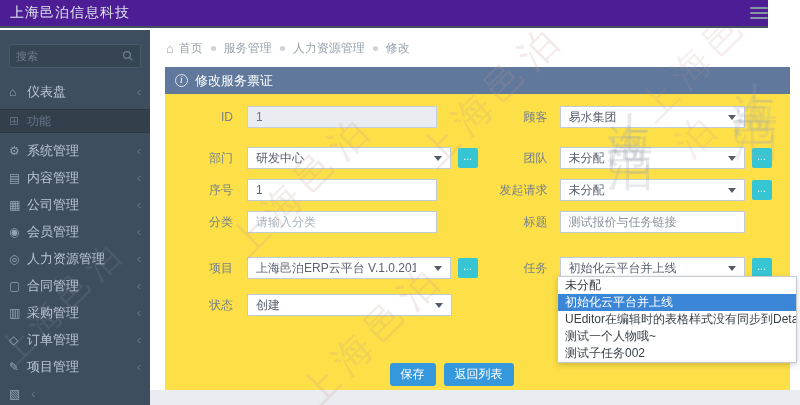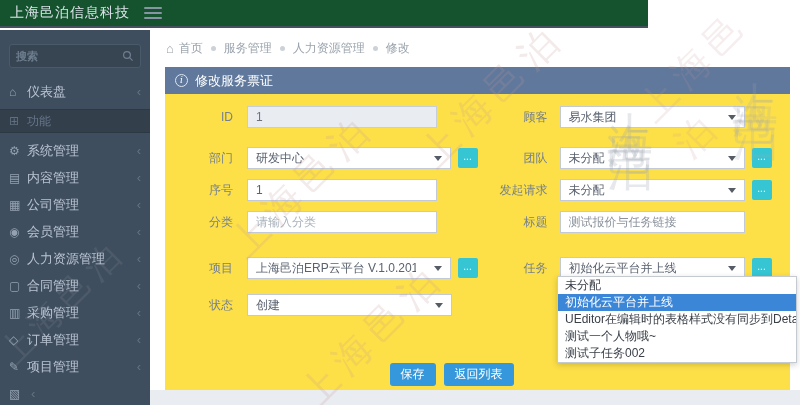--- a/index.html
+++ b/index.html
@@ -1,28 +1,28 @@
 <!DOCTYPE html>
 <html><head>
 <meta charset="utf-8">
 <style>
   * { margin:0; padding:0; box-sizing:border-box; }
   html,body { width:800px; height:405px; overflow:hidden; }
   body { position:relative; font-family:"Liberation Sans","DejaVu Sans",sans-serif; background:#fff; }
 
   
-  .topbar { position:absolute; left:0; top:0; width:648px; height:28px; background:#14532d; border-bottom:2px solid #45515e; z-index:20; display:flex; align-items:center; }
+  .topbar { position:absolute; left:0; top:0; width:768px; height:28px; background:#4c1d95; border-bottom:2px solid #45515e; z-index:20; display:flex; align-items:center;justify-content:space-between; }
   .logo { color:#dde4eb; font-family:"DejaVu Serif",serif; font-size:14px; padding-left:10px; letter-spacing:1px; white-space:nowrap; }
   .hamburger { margin-left:14px; cursor:pointer; width:18px; }
   .hamburger div { height:2px; background:#8794a3; margin:3px 0; border-radius:1px; }
 
   
   .sidebar { position:absolute; left:0; top:30px; width:150px; bottom:0; background:#3f4e5e; z-index:15; }
   .search-box { margin:14px 9px 10px 9px; height:24px; background:rgba(0,0,0,0.12); border:1px solid #4b5a6a; border-radius:3px; display:flex; align-items:center; padding:0 6px; }
-  .search-box input { flex:1; min-width:0; background:transparent; border:none; outline:none; font-size:11px; color:#aebbc9;font-weight:bold; }
+  .search-box input { flex:1; min-width:0; background:transparent; border:none; outline:none; font-size:11px; color:#aebbc9; }
   .search-box input::placeholder { color:#6e7e8e; }
   .menu { list-style:none; margin-top:10px; }
   .menu-item { height:27px; display:flex; align-items:center; padding:0 9px; cursor:pointer; }
   .menu-item .mi-icon { width:18px; font-size:12px; color:#93a1b0; flex-shrink:0; }
   .menu-item .mi-label { font-size:13px; color:#b9c4d2; flex:1; white-space:nowrap; overflow:hidden; }
   .menu-item .mi-arrow { color:#64737f; font-size:13px; margin-left:4px; }
   .menu-section { height:24px; background:#343f4c; border-top:1px solid #2d3845; border-bottom:1px solid #2d3845; display:flex; align-items:center; padding:0 9px; margin:4px 0; }
   .menu-section .mi-icon { width:18px; font-size:12px; color:#5f6f80; }
   .menu-section .mi-label { font-size:12px; color:#66768a; }
 

